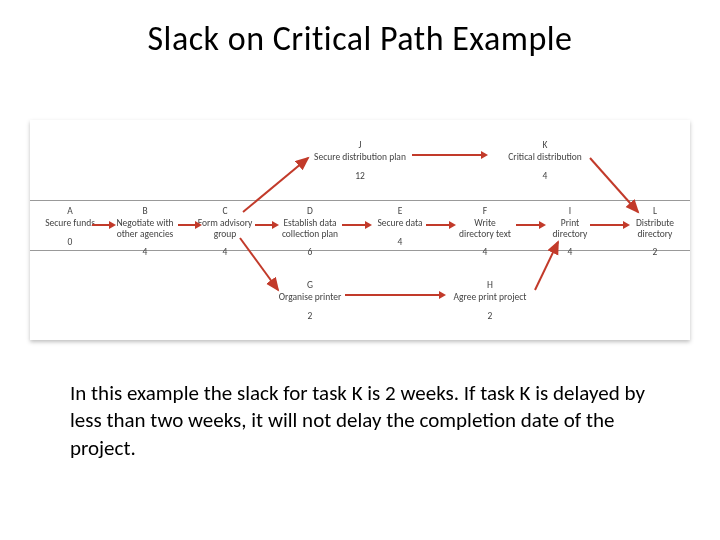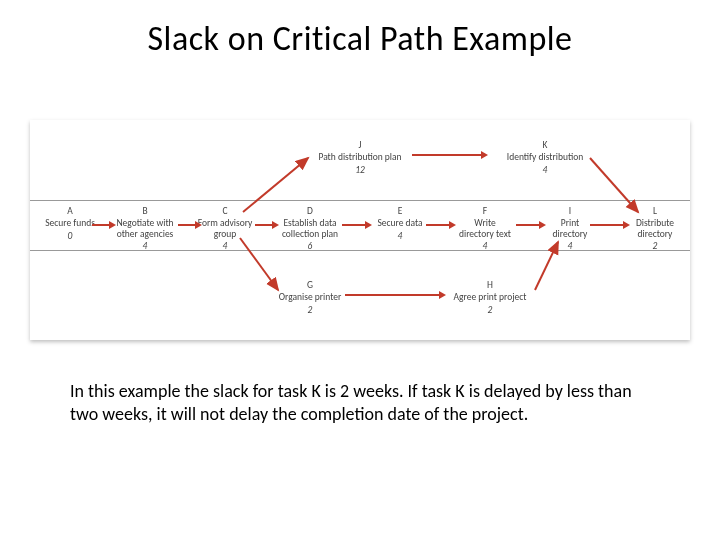--- a/index.html
+++ b/index.html
@@ -46,41 +46,41 @@
   .node {
     position: absolute;
     text-align: center;
     font-size: 9.5px;
     color: #444;
     line-height: 1.1;
     transform: translateX(-50%);
     white-space: nowrap;
   }
   .node .letter { display:block; margin-bottom: 2px;}
-  .node .dur { display:block; margin-top: 2px; font-style: italic;}
+  .node .dur { display:block; margin-top: 8px;}
   .arrow {
     position: absolute;
     height: 2px;
     background: #c23a2a;
   }
   .arrow::after {
     content: "";
     position: absolute;
     right: -6px;
     top: -3px;
     border-left: 7px solid #c23a2a;
     border-top: 4px solid transparent;
     border-bottom: 4px solid transparent;
   }
   .caption {
     position: absolute;
     left: 70px;
     right: 60px;
     top: 380px;
-    font-size: 18px;
+    font-size: 21px;
     color: #000;
     line-height: 1.3;
   }
 </style>
 </head>
 <body>
 
 <div class="title">Slack on Critical Path Example</div>
 
 <div class="diagram">
@@ -123,26 +123,26 @@
     <span class="dur">4</span>
   </div>
   <div class="node" style="left:625px;top:86px">
     <span class="letter">L</span>
     <span>Distribute<br>directory</span>
     <span class="dur">2</span>
   </div>
 
   <div class="node" style="left:330px;top:20px">
     <span class="letter">J</span>
-    <span>Path distribution plan</span>
+    <span>Secure distribution plan</span>
     <span class="dur">12</span>
   </div>
   <div class="node" style="left:515px;top:20px">
     <span class="letter">K</span>
-    <span>Identify distribution</span>
+    <span>Critical distribution</span>
     <span class="dur">4</span>
   </div>
 
   <div class="node" style="left:280px;top:160px">
     <span class="letter">G</span>
     <span>Organise printer</span>
     <span class="dur">2</span>
   </div>
   <div class="node" style="left:460px;top:160px">
     <span class="letter">H</span>

